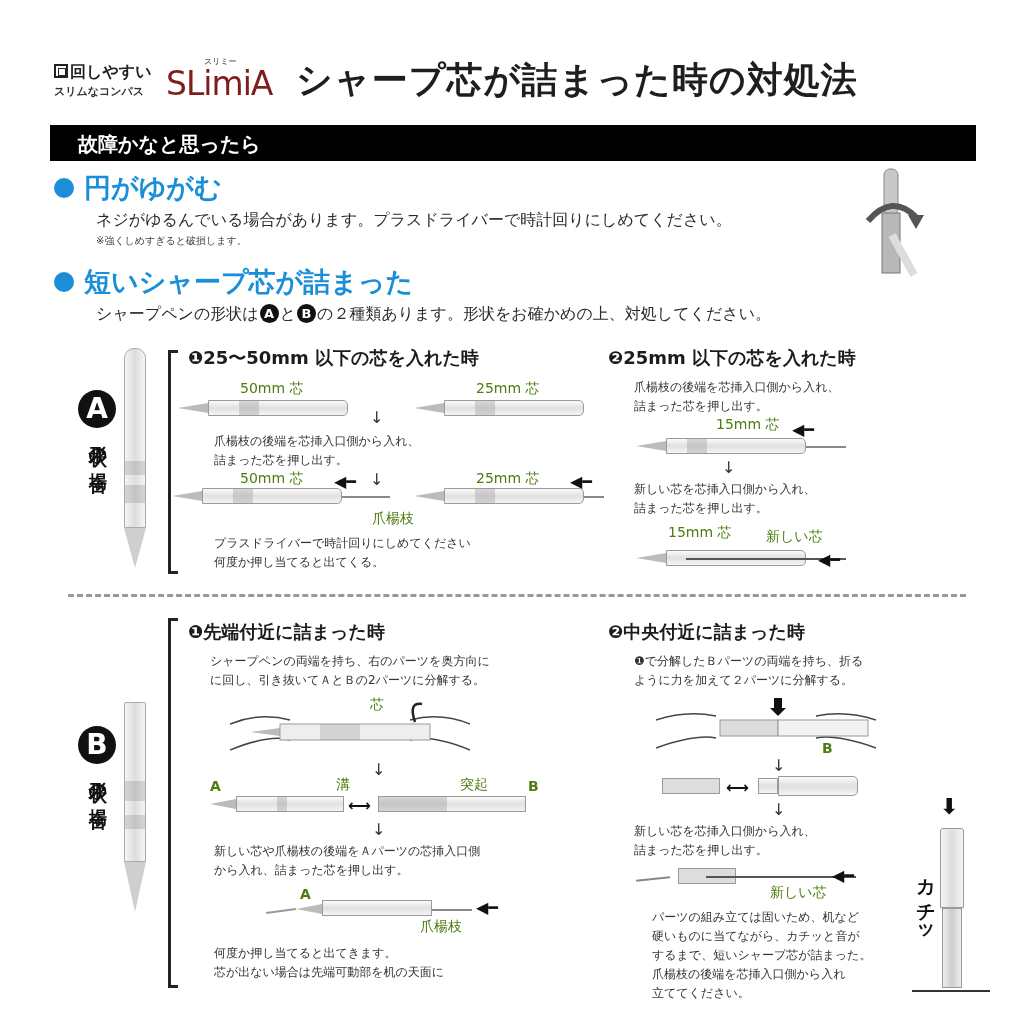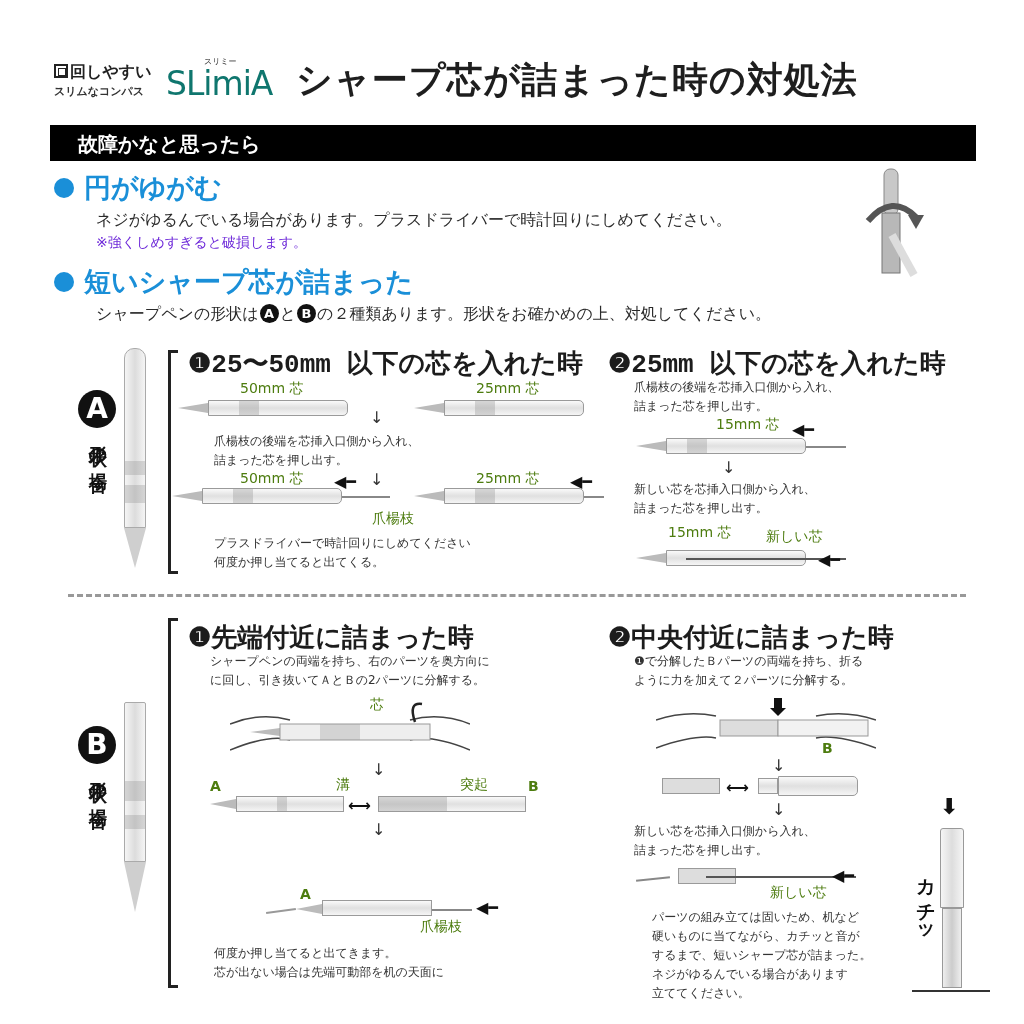--- a/index.html
+++ b/index.html
@@ -5,35 +5,35 @@
   * { box-sizing: border-box; margin: 0; padding: 0; }
   html, body { width: 1024px; height: 1024px; background: #ffffff; overflow: hidden; }
   body { position: relative; font-family: "DejaVu Sans", "Liberation Sans", sans-serif; color: #222; }
   .abs { position: absolute; }
 
   
   .logo-small1 { left: 54px; top: 62px; font-size: 16px; font-weight: bold; color: #222; letter-spacing: 0px; white-space: nowrap; }
   .logo-small2 { left: 54px; top: 84px; font-size: 11px; font-weight: bold; color: #333; white-space: nowrap; }
   .logo-box { display: inline-block; width: 14px; height: 14px; border: 2px solid #222; position: relative; vertical-align: -1px; margin-right: 2px; }
   .logo-box::after { content: ""; position: absolute; left: 2px; top: 2px; width: 6px; height: 6px; border: 1.5px solid #222; }
-  .logo-brand { left: 166px; top: 64px; font-size: 33px; font-family: "DejaVu Sans", sans-serif; letter-spacing: -1px; color: #0f766e; }
+  .logo-brand { left: 166px; top: 64px; font-size: 33px; font-family: "DejaVu Sans", sans-serif; letter-spacing: -1px; color: #7f1d1d; }
   .logo-ruby { left: 204px; top: 56px; font-size: 8px; color: #333; white-space: nowrap; }
   .page-title { left: 296px; top: 56px; font-size: 36px; font-weight: bold; color: #1e1e1e; white-space: nowrap; letter-spacing: 1px; }
 
   .bar { left: 50px; top: 125px; width: 926px; height: 36px; background: #000; }
   .bar span { position: absolute; left: 28px; top: 6px; color: #fff; font-size: 20px; font-weight: bold; white-space: nowrap; }
 
   
   .bullet { width: 20px; height: 20px; border-radius: 50%; background: #1a8fd8; }
   .sec-title { font-size: 27px; font-weight: bold; color: #1a8fd8; white-space: nowrap; }
   .body-text { font-size: 16px; color: #2a2a2a; white-space: nowrap; }
-  .note { font-size: 14px; color: #6d28d9; white-space: nowrap; }
+  .note { font-size: 10px; color: #404040; white-space: nowrap; }
   .circ { display: inline-block; width: 19px; height: 19px; border-radius: 50%; background: #111; color: #fff; font-size: 13px; font-weight: bold; text-align: center; line-height: 19px; vertical-align: 1px; margin: 0 1px; }
 
-  .sub-title { font-size: 26px; font-weight: bold; color: #1c1c1c; white-space: nowrap; font-family: Liberation Mono, monospace; }
+  .sub-title { font-size: 18px; font-weight: bold; color: #1c1c1c; white-space: nowrap; }
   .sub-text { font-size: 12px; color: #333; line-height: 19px; white-space: nowrap; }
   .label { font-size: 14px; color: #4d7c0f; white-space: nowrap; }
   .arrow-down { font-size: 16px; color: #333; }
 
   .bigcirc { width: 38px; height: 38px; border-radius: 50%; background: #111; color: #fff; font-weight: bold; font-size: 28px; text-align: center; line-height: 38px; }
   .vert { font-size: 18px; font-weight: bold; color: #111; writing-mode: vertical-rl; letter-spacing: 2px; }
 
   .bracket { border-left: 3px solid #222; border-top: 3px solid #222; border-bottom: 3px solid #222; width: 10px; }
 
   .dashed { left: 68px; top: 594px; width: 898px; border-top: 3px dashed #999; }
@@ -222,20 +222,22 @@
 </div>
 <div class="abs blk-arrow" style="left:348px;top:796px;">⟷</div>
 <div class="abs" style="left:378px;top:796px;width:148px;height:18px;">
   <div class="abs hpen" style="left:0;top:0;width:148px;border-radius:0;">
       <div class="band" style="left:0;width:68px;"></div>
     </div>
 </div>
 <div class="abs arrow-down" style="left:372px;top:820px;">↓</div>
 
 <div class="abs sub-text" style="left:214px;top:842px;">
+  <div>新しい芯や爪楊枝の後端をＡパーツの芯挿入口側</div>
+  <div>から入れ、詰まった芯を押し出す。</div>
 </div>
 <div class="abs label" style="left:300px;top:886px;font-weight:bold;">A</div>
 <div class="abs" style="left:266px;top:900px;width:230px;height:20px;">
   <div class="abs lead" style="left:0;top:10px;width:30px;background:#999;transform:rotate(-8deg);"></div>
   <div class="abs tip" style="left:30px;top:4px;border-right-width:26px;"></div>
   <div class="abs hpen" style="left:56px;top:0;width:110px;border-radius:0;"></div>
   <div class="abs lead" style="left:166px;top:9px;width:40px;background:#888;"></div>
 </div>
 <div class="abs blk-arrow" style="left:476px;top:898px;">◀━</div>
 <div class="abs label" style="left:420px;top:918px;">爪楊枝</div>
@@ -284,21 +286,21 @@
   <div class="abs hpen" style="left:42px;top:0;width:58px;border-radius:0;background:#ddd;"></div>
   <div class="abs lead" style="left:70px;top:8px;width:150px;"></div>
 </div>
 <div class="abs blk-arrow" style="left:832px;top:866px;">◀━</div>
 <div class="abs label" style="left:770px;top:884px;">新しい芯</div>
 
 <div class="abs sub-text" style="left:652px;top:908px;">
   <div>パーツの組み立ては固いため、机など</div>
   <div>硬いものに当てながら、カチッと音が</div>
   <div>するまで、短いシャープ芯が詰まった。</div>
-  <div>ネジがゆるんでいる場合があります</div>
+  <div>爪楊枝の後端を芯挿入口側から入れ</div>
   <div>立ててください。</div>
 </div>
 
 <div class="abs blk-arrow" style="left:940px;top:794px;font-size:22px;">⬇</div>
 <div class="abs vert" style="left:914px;top:866px;font-size:19px;">カチッ</div>
 <div class="abs" style="left:940px;top:828px;width:24px;height:162px;">
   <div class="abs" style="left:0;top:0;width:24px;height:80px;border:1px solid #999;border-radius:3px 3px 0 0;background:linear-gradient(90deg,#f5f5f5,#ddd,#f5f5f5);"></div>
   <div class="abs" style="left:2px;top:80px;width:20px;height:80px;border:1px solid #999;background:linear-gradient(90deg,#eee,#ccc,#eee);"></div>
 </div>
 <div class="abs" style="left:912px;top:990px;width:78px;height:2px;background:#333;"></div>

